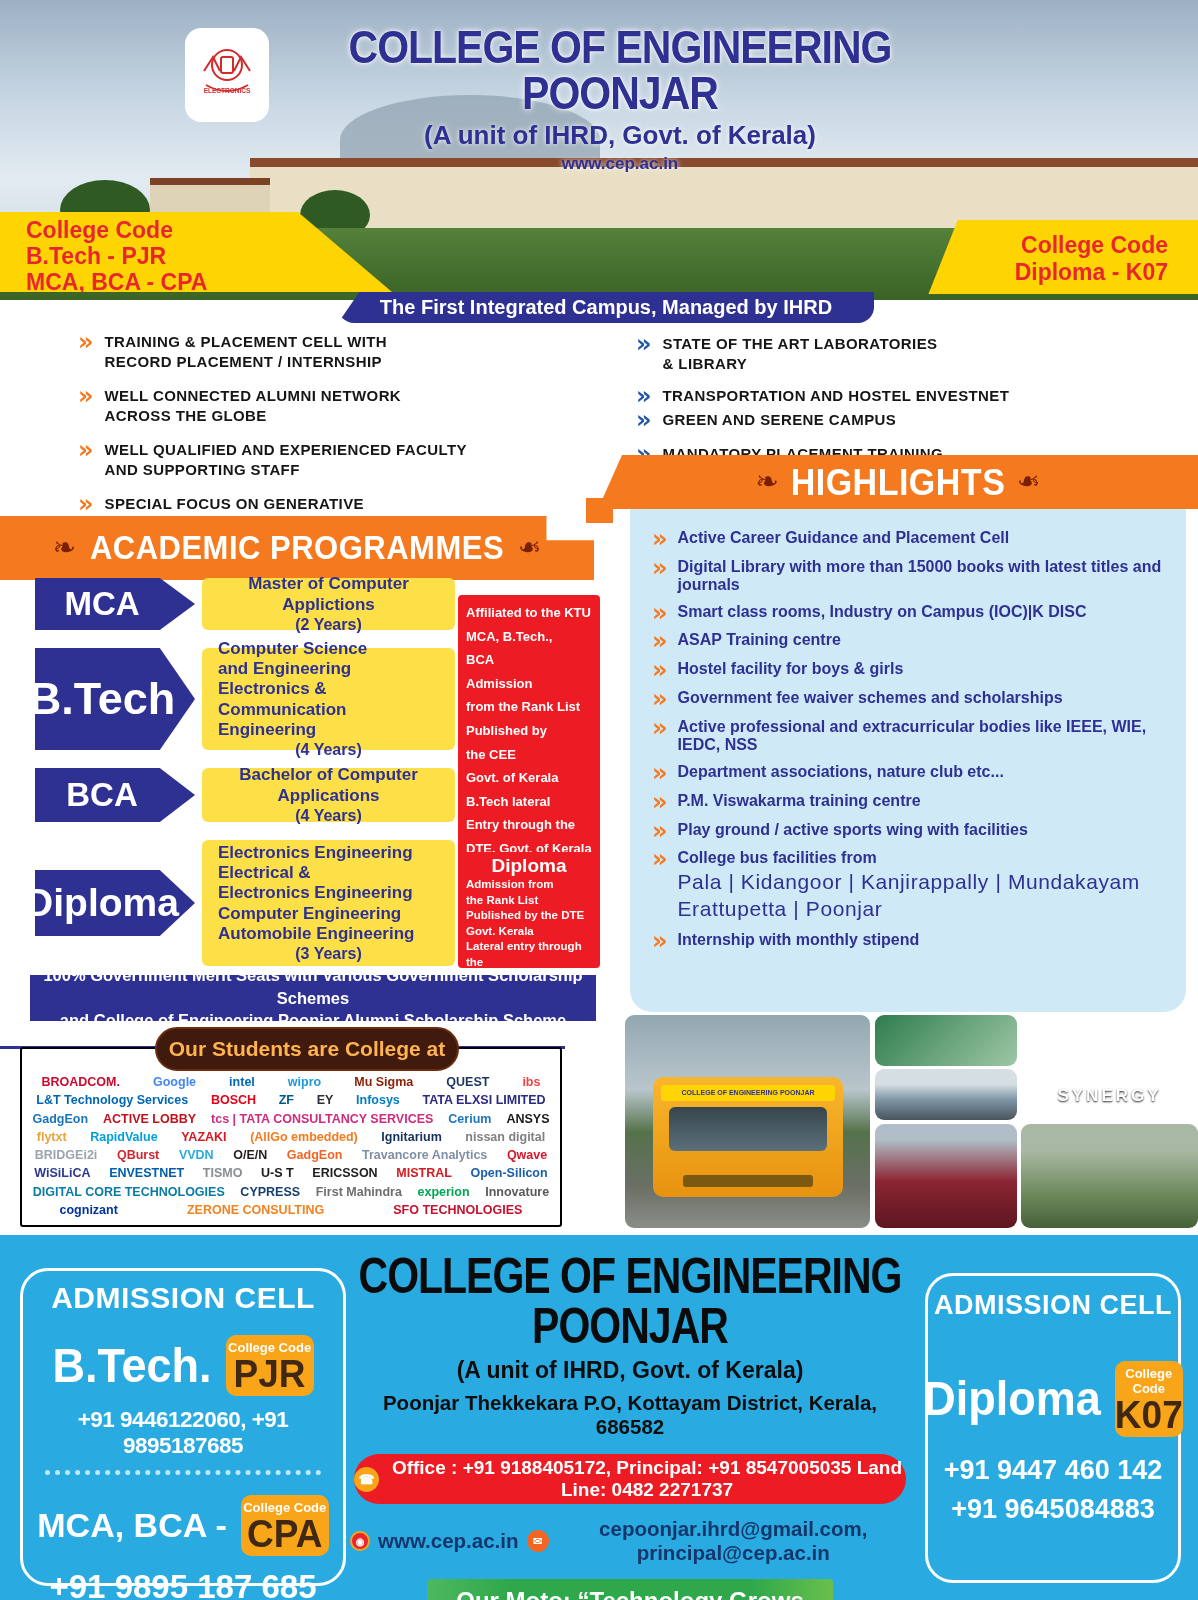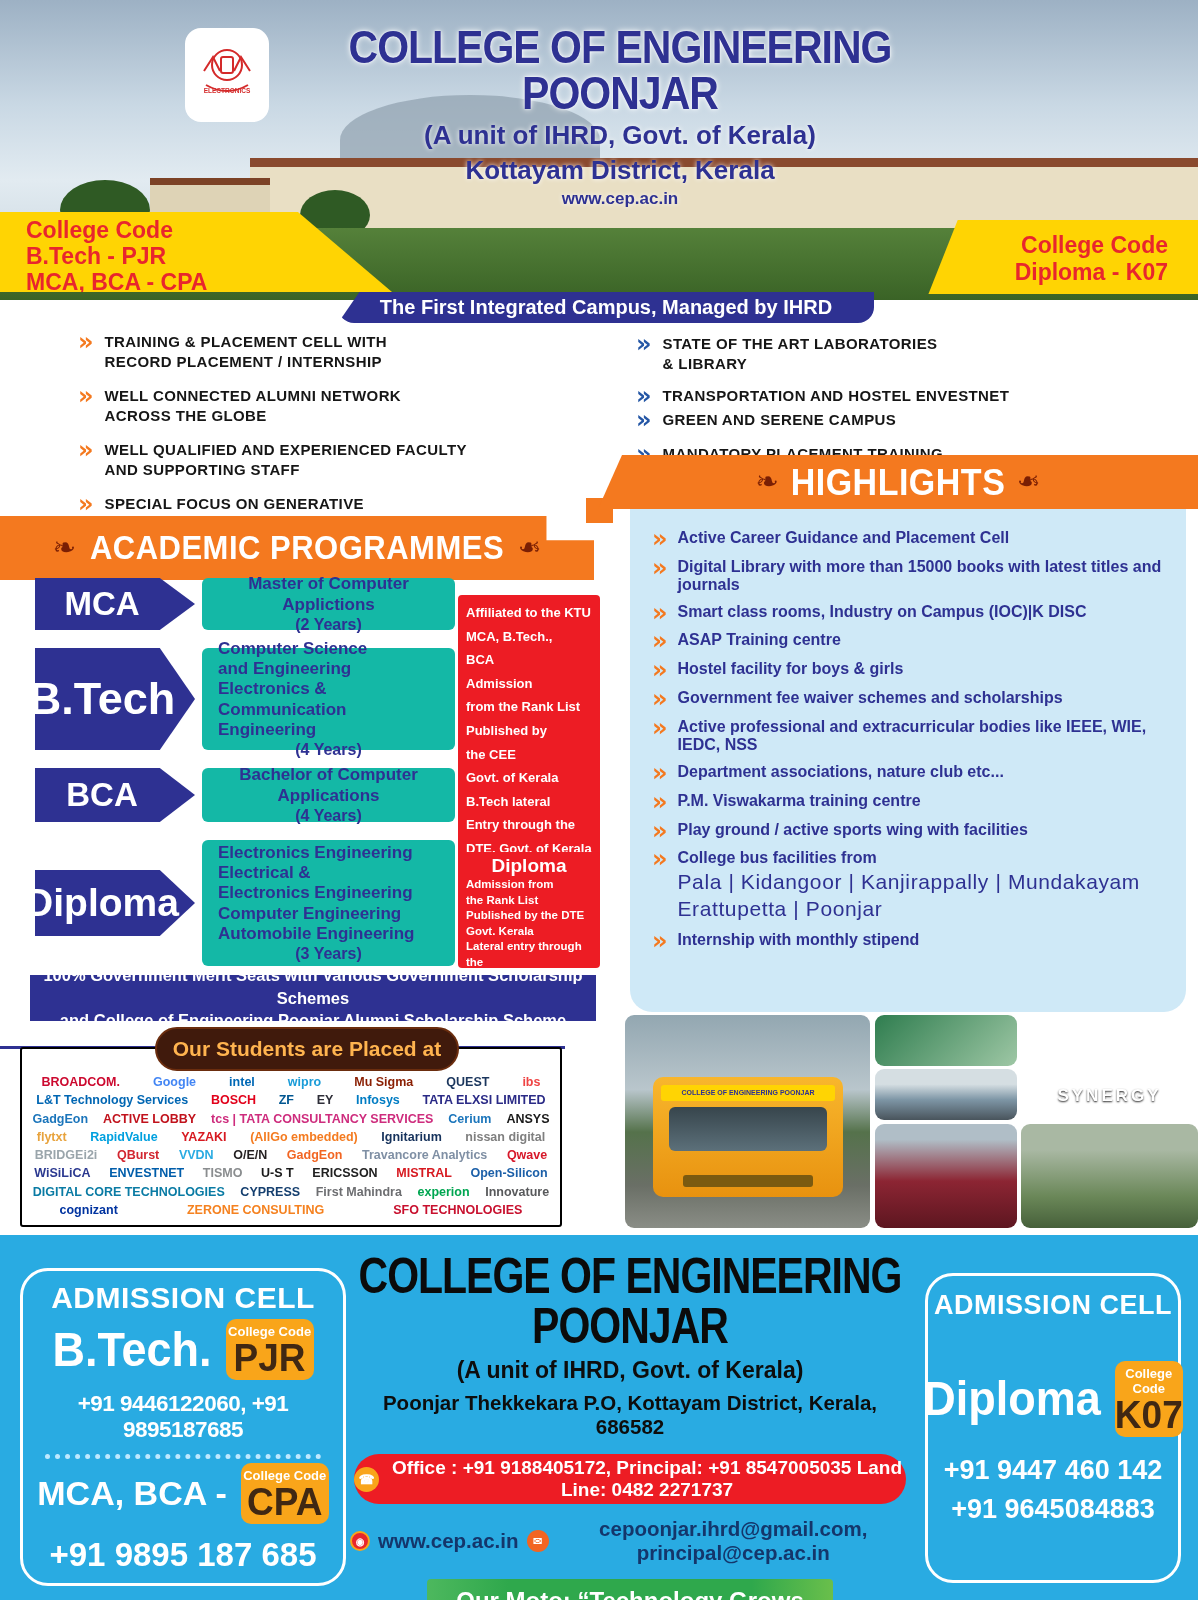--- a/index.html
+++ b/index.html
@@ -55,21 +55,21 @@
   .bar-title{color:#fff;font-weight:900;font-size:31px;letter-spacing:.5px;transform:scaleY(1.08);}
   .ornament{color:#7a1f04;font-size:28px;line-height:1;font-family:"DejaVu Sans",sans-serif;}
   .ornament.flip{transform:scaleX(-1);}
   .orange-sq{position:absolute;left:586px;top:498px;width:27px;height:25px;background:#f4791f;}
 
   .acad-rows{position:absolute;left:35px;top:578px;width:420px;display:flex;flex-direction:column;gap:18px;}
   .acad-row{display:flex;gap:7px;}
   .acad-arrow{width:160px;background:#2e3192;color:#fff;font-weight:900;
     clip-path:polygon(0 0,78% 0,100% 50%,78% 100%,0 100%);
     display:flex;align-items:center;justify-content:center;padding-right:26px;box-sizing:border-box;}
-  .acad-box{flex:1;background:#14b8a6;border-radius:6px;color:#2e3192;
+  .acad-box{flex:1;background:#fde047;border-radius:6px;color:#2e3192;
     display:flex;flex-direction:column;justify-content:center;padding:4px 6px;box-sizing:border-box;}
   .acad-desc{font-weight:800;font-size:17px;line-height:1.18;}
   .acad-years{font-weight:800;font-size:16px;text-align:center;margin-top:1px;}
   .acad-row:nth-of-type(1){height:52px;} .acad-row:nth-of-type(1) .acad-arrow{font-size:33px;}
   .acad-row:nth-of-type(2){height:102px;} .acad-row:nth-of-type(2) .acad-arrow{font-size:45px;}
   .acad-row:nth-of-type(3){height:54px;} .acad-row:nth-of-type(3) .acad-arrow{font-size:33px;}
   .acad-row:nth-of-type(4){height:126px;} .acad-row:nth-of-type(4) .acad-arrow{font-size:39px;height:66px;align-self:center;}
   .acad-row:nth-of-type(odd) .acad-desc{text-align:center;}
   .acad-row:nth-of-type(even) .acad-desc{padding-left:10px;}
 
@@ -134,21 +134,21 @@
     background:linear-gradient(180deg,#a9b8a3 25%,#6a8758 70%,#46603a 100%);}
 
   
   .footer{position:absolute;left:0;top:1235px;width:1198px;height:365px;background:#29abe2;}
   .cell{position:absolute;border:3px solid #fff;border-radius:28px;box-sizing:border-box;
     text-align:center;color:#fff;}
   .cell-left{left:20px;top:33px;width:326px;height:318px;padding-top:10px;}
   .cell-right{left:925px;top:38px;width:256px;height:310px;padding-top:14px;}
   .cell-title{font-size:30px;font-weight:800;letter-spacing:.5px;}
   .cell-right .cell-title{font-size:27px;}
-  .prog-row{display:flex;align-items:center;justify-content:center;gap:14px;margin-top:4px;}
+  .prog-row{display:flex;align-items:center;justify-content:center;gap:14px;margin-top:20px;}
   .prog-big{font-size:45px;font-weight:900;transform:scaleY(1.05);}
   .prog-mid{font-size:34px;font-weight:900;}
   .badge{width:88px;background:#f9a51a;border-radius:10px;padding:5px 0 4px 0;}
   .badge-top{font-size:13px;font-weight:800;color:#fff;}
   .badge-code{font-size:37px;font-weight:900;color:#402813;line-height:1;transform:scaleY(1.05);}
   .cell-phones{font-size:22.5px;font-weight:900;margin-top:11px;letter-spacing:-.5px;}
   .dotted{width:86%;margin:11px auto 0 auto;border-top:5px dotted #bfe9ff;}
   .cell-phone-big{font-size:33px;font-weight:900;margin-top:12px;}
   .cell-right .prog-row{margin-top:40px;}
   .cell-right .cell-phones{font-size:27px;line-height:1.45;margin-top:14px;letter-spacing:0;}
@@ -192,21 +192,20 @@
           <path d="M38 32 L45 18 L54 32"></path>
         <path d="M10 46 Q31 58 52 46"></path>
       </g>
       <text x="31" y="54" font-size="6.5" fill="#d42a2a" text-anchor="middle" font-weight="bold">ELECTRONICS</text>
     </svg>
   </div>
 
   <div class="head-text">
     <div class="head-title">COLLEGE OF ENGINEERING POONJAR</div>
     <div class="head-sub">(A unit of IHRD, Govt. of Kerala)</div>
-    <div class="head-loc">Kottayam District, Kerala</div>
     <div class="head-web">www.cep.ac.in</div>
   </div>
 
   <div class="code-left pre">College Code
 B.Tech - PJR
 MCA, BCA - CPA</div>
   <div class="code-right pre">College Code
 Diploma - K07</div>
   <div class="ribbon">The First Integrated Campus, Managed by IHRD</div>
 
@@ -432,21 +431,21 @@
       <div class="hl-item">
         <span class="chev o">»</span>
         <div>
           <div class="htext">Internship with monthly stipend</div>
 
         </div>
       </div>
     </div>
 
   <div class="place-line"></div>
-  <div class="place-pill">Our Students are Placed at</div>
+  <div class="place-pill">Our Students are College at</div>
   <div class="place-box">
 
       <span class="logo-item" style="color: rgb(204, 9, 47);">BROADCOM.</span>
 
       <span class="logo-item" style="color: rgb(66, 133, 244);">Google</span>
 
       <span class="logo-item" style="color: rgb(0, 104, 181);">intel</span>
 
       <span class="logo-item" style="color: rgb(26, 156, 216);">wipro</span>
 

